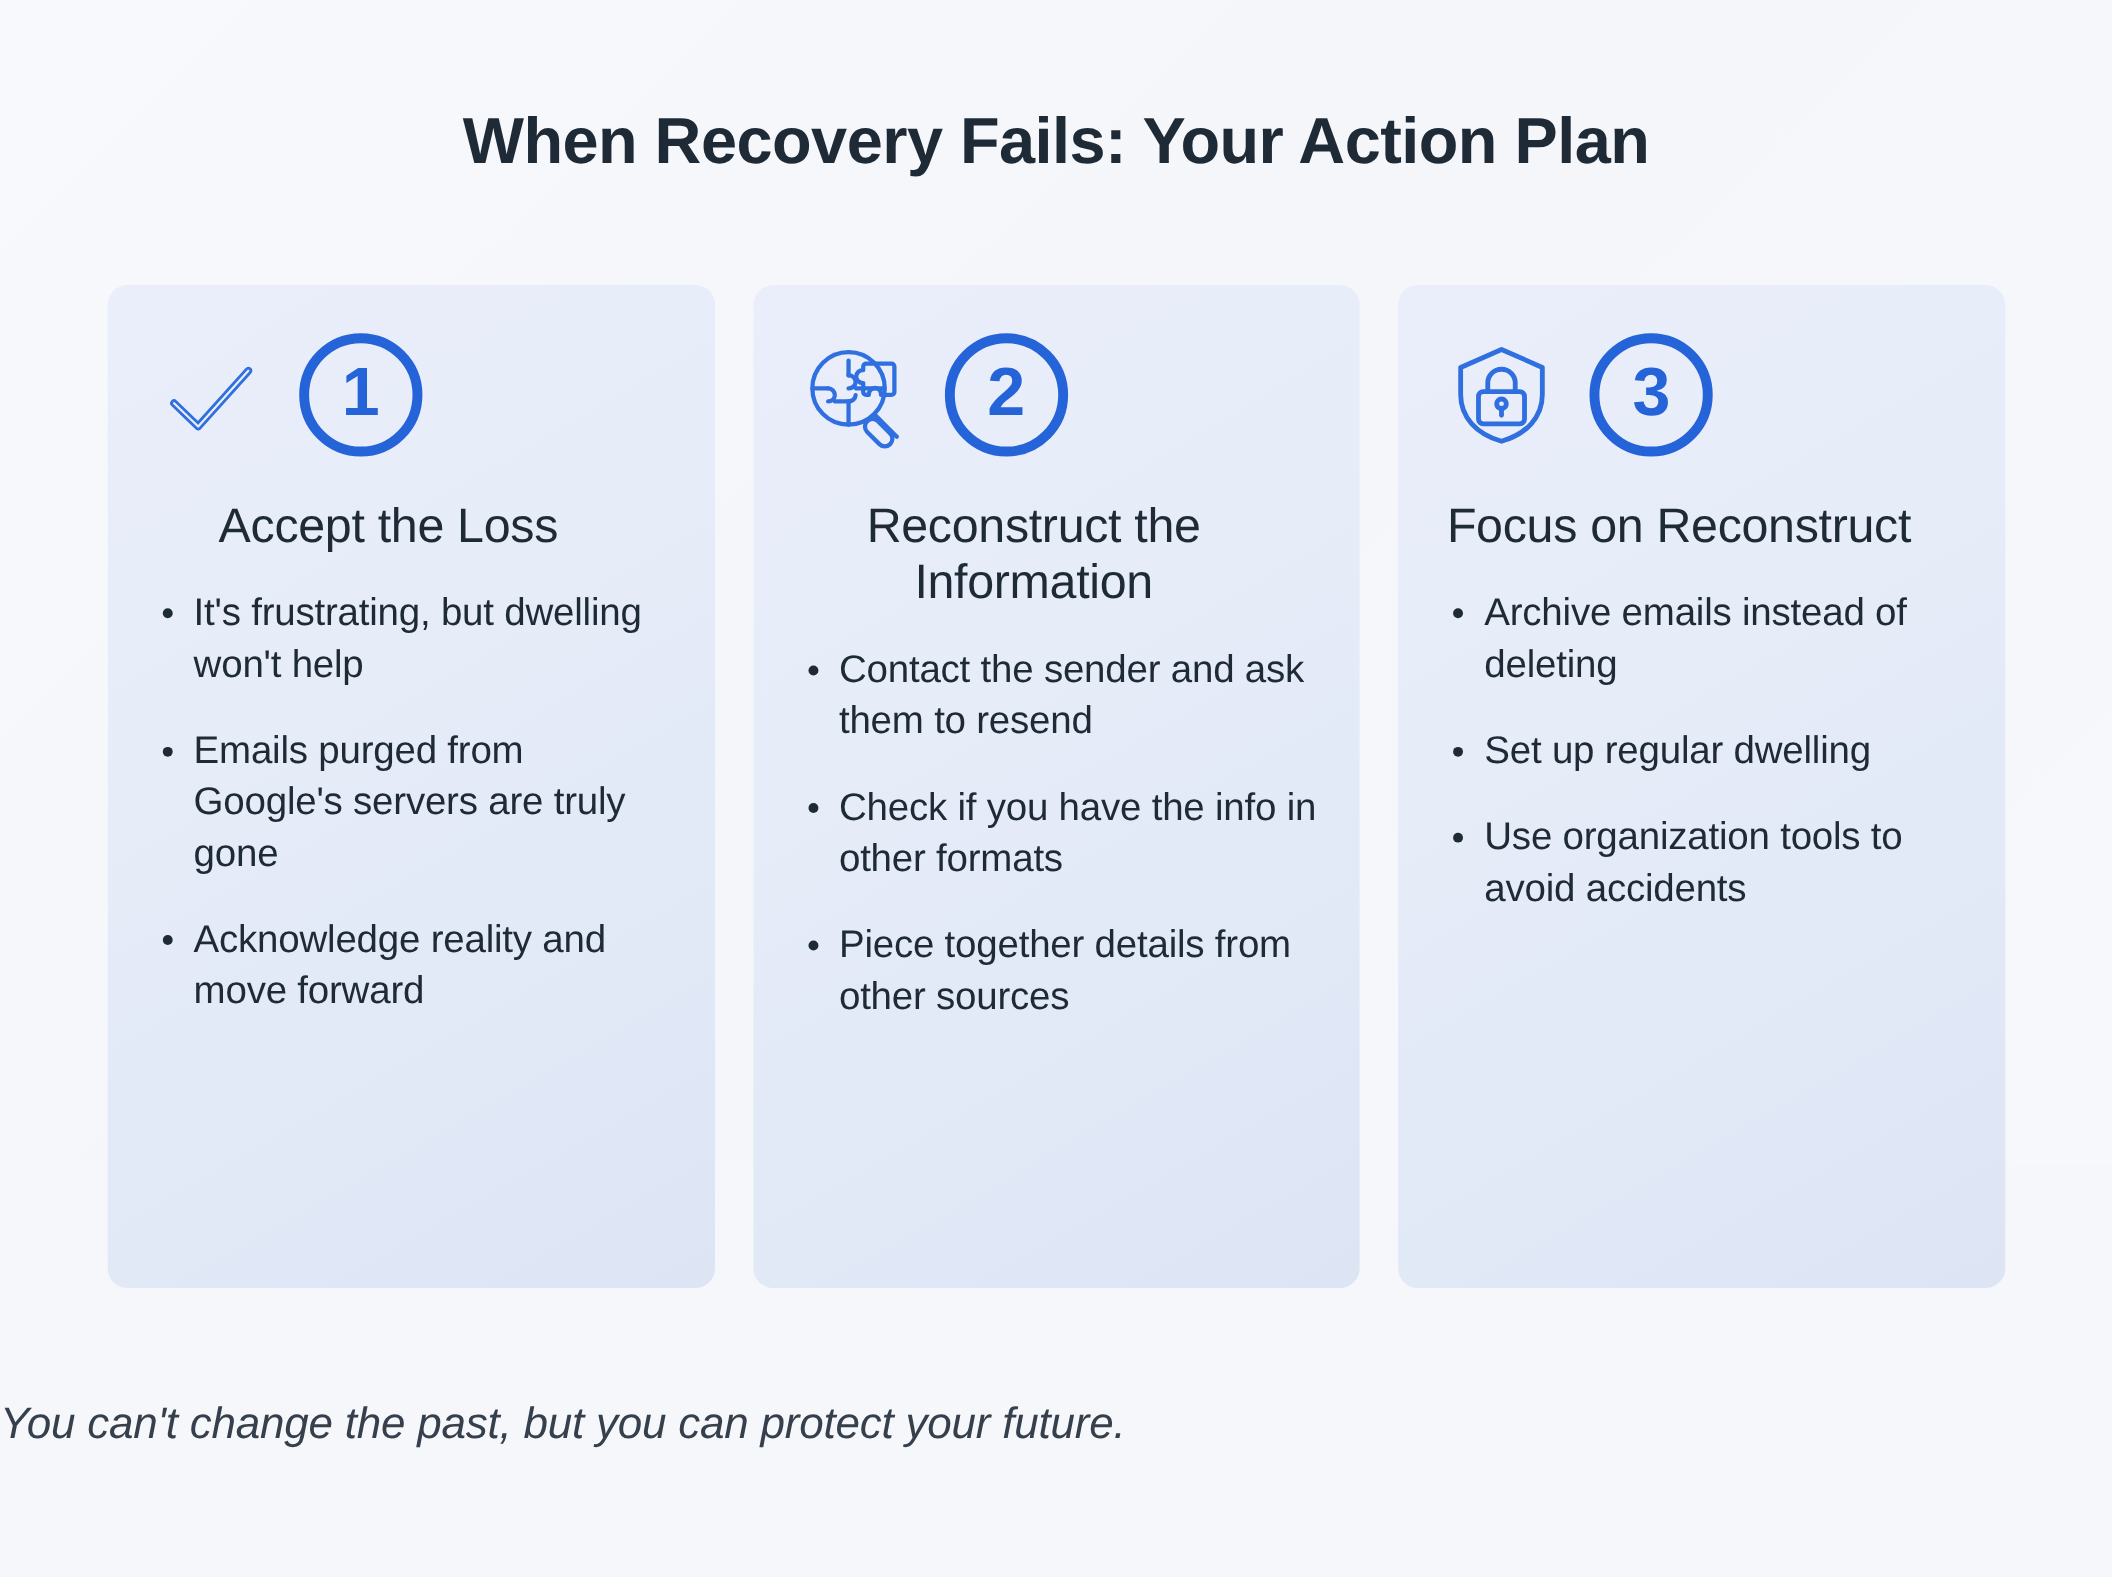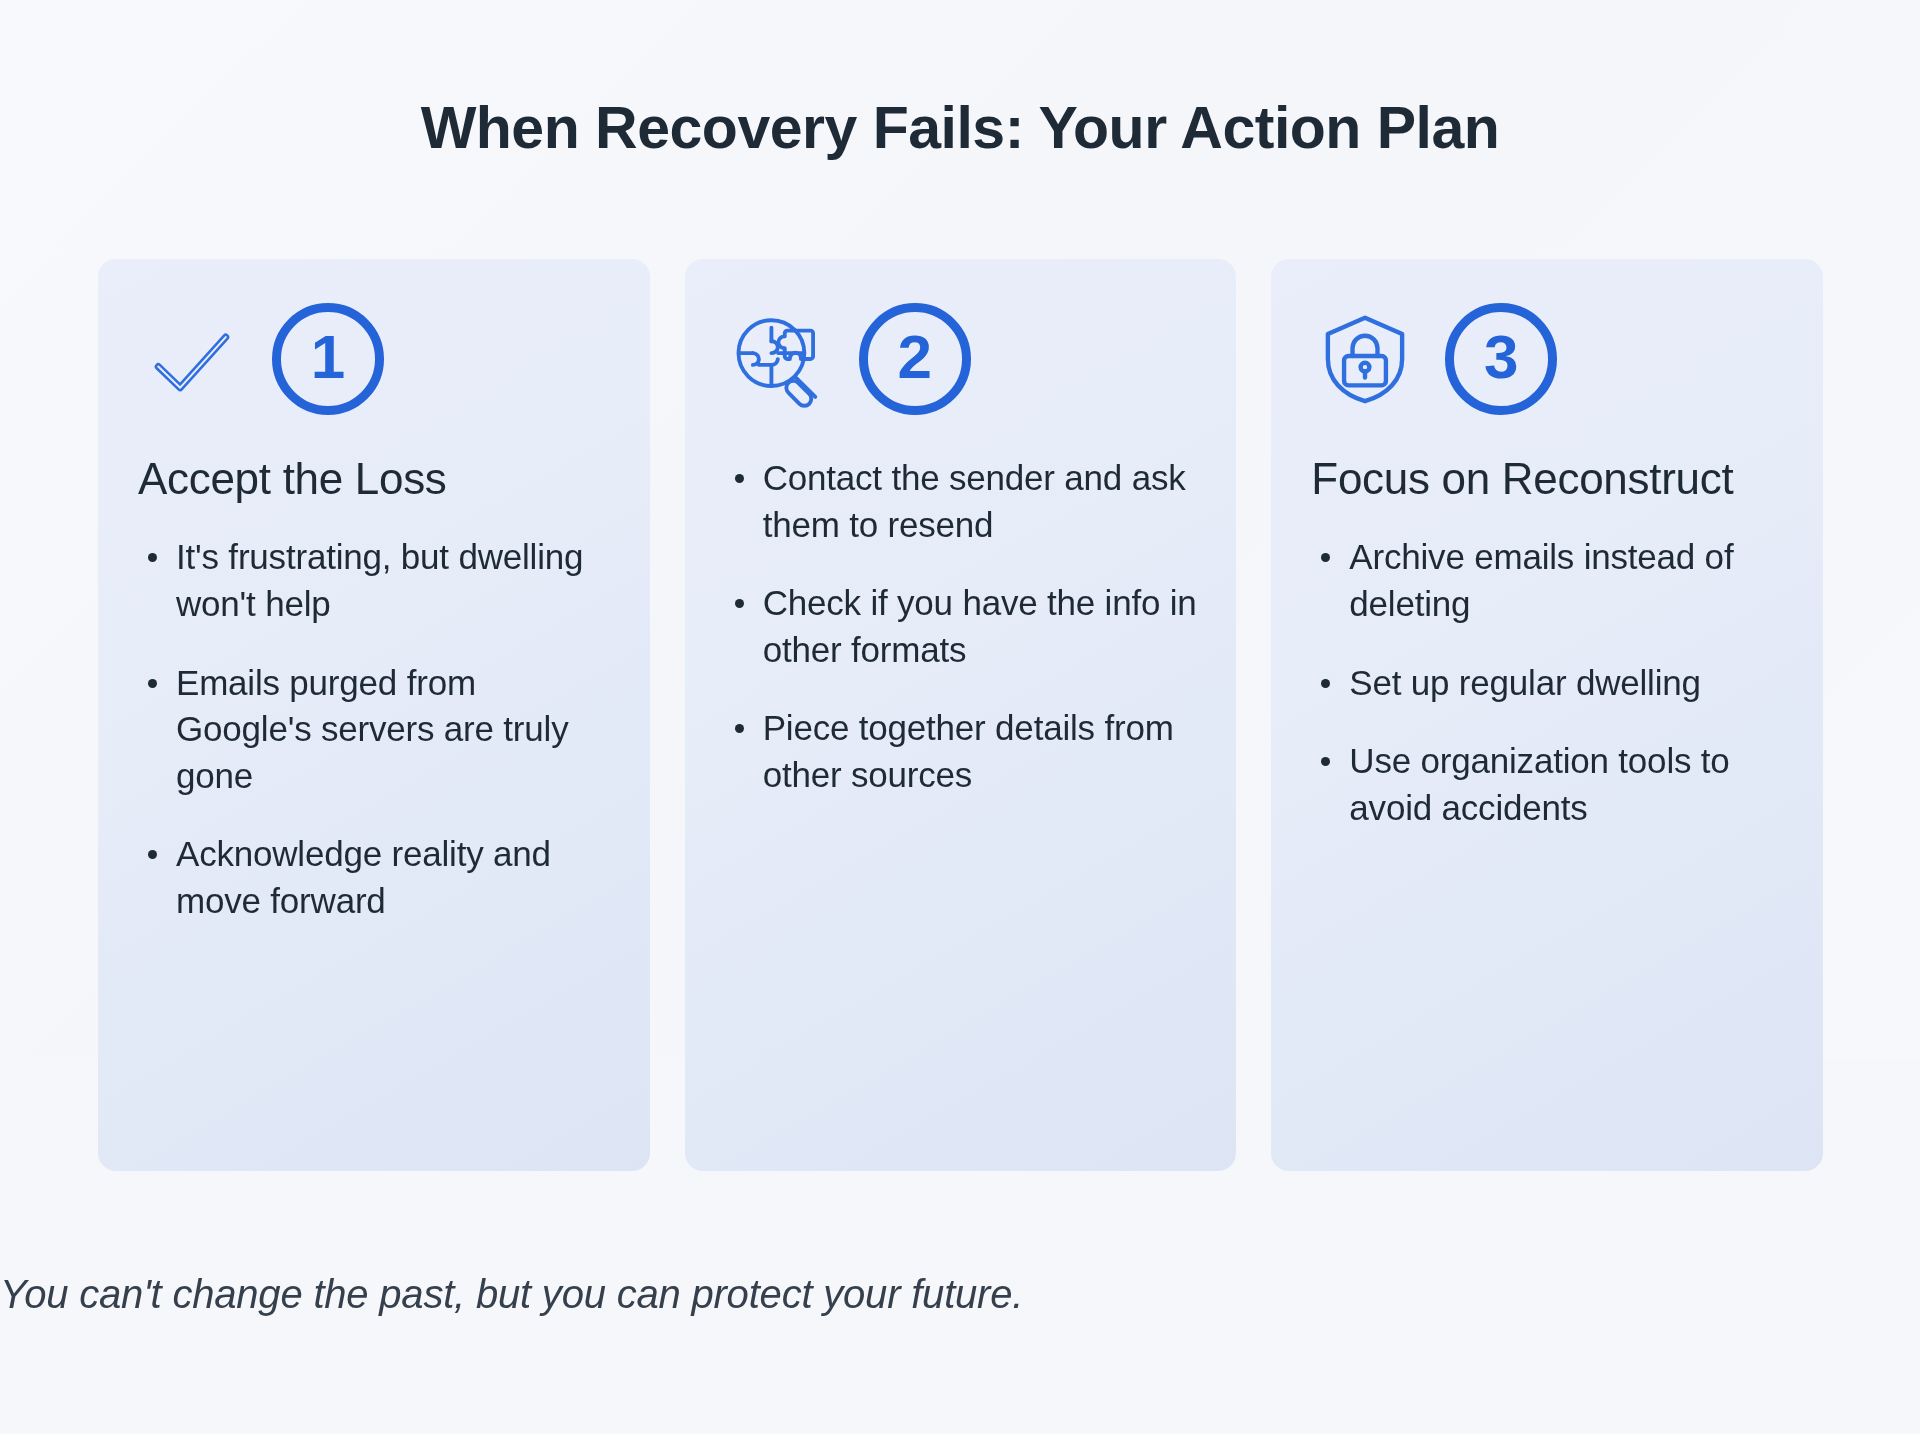--- a/index.html
+++ b/index.html
@@ -93,20 +93,21 @@
   
   .card-heading {
     margin-top: 28px;
     padding-left: 6px;
     font-size: 44px;
     font-weight: normal;
     color: #1f2a37;
     line-height: 1.17;
     letter-spacing: -0.3px;
     max-width: 430px;
+    text-align: center;
   }
 
   
   .bullets {
     margin: 30px 0 0 0;
     padding: 0;
     list-style: none;
   }
   .bullets li {
     position: relative;
@@ -192,20 +193,21 @@
           <path d="M37 15.2 h13.6 a1.6 1.6 0 0 1 1.6 1.6 v13.6 a1.6 1.6 0 0 1 -1.6 1.6
                    h-5.6 a3.6 3.6 0 0 0 -3.2 -3.8 a3.6 3.6 0 0 0 -3.4 3.8
                    h-1.4 a1.6 1.6 0 0 1 -1.6 -1.6 v-4.8
                    a3.6 3.6 0 0 1 -3.8 -3.4 a3.6 3.6 0 0 1 3.8 -3.6 v-1.8
                    a1.6 1.6 0 0 1 1.6 -1.6 z"></path>
         </svg>
         <div class="num-badge">
           <span>2</span>
         </div>
       </div>
+      <div class="card-heading">Reconstruct the Information</div>
       <ul class="bullets">
         <li>Contact the sender and ask them to resend</li>
         <li>Check if you have the info in other formats</li>
         <li>Piece together details from other sources</li>
       </ul>
     </div>
 
     <div class="card">
       <div class="icon-row">
         <svg class="topic-icon" viewBox="0 0 64 64" fill="none" stroke="#2f6fe0" stroke-width="2.6" stroke-linecap="round" stroke-linejoin="round">

